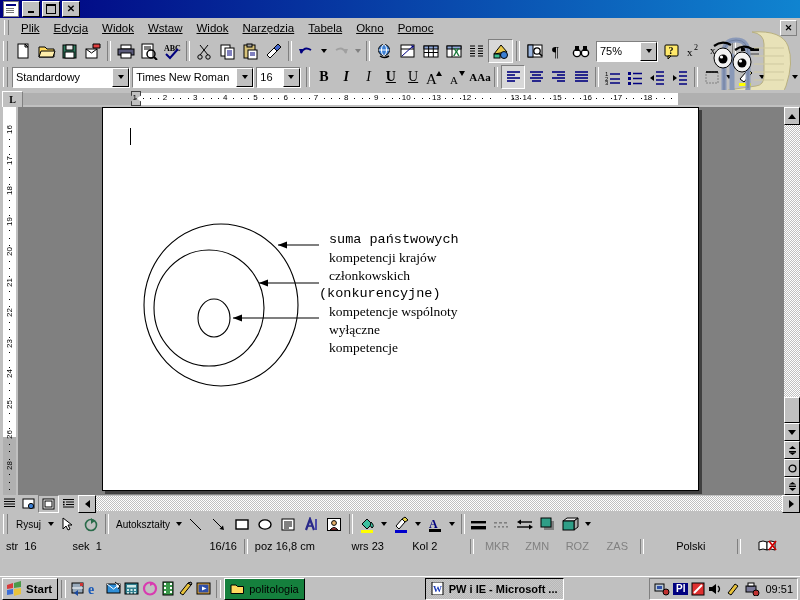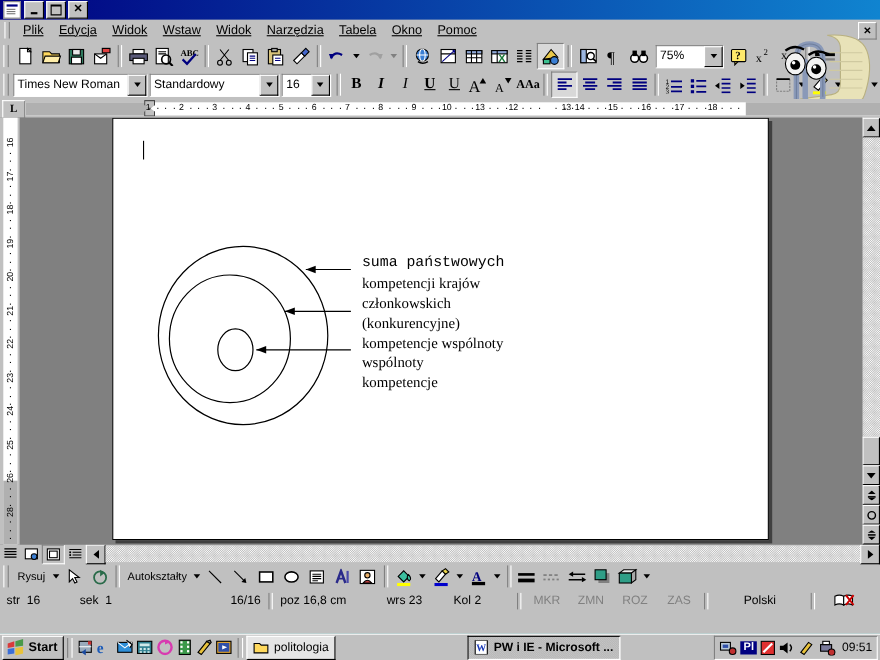--- a/index.html
+++ b/index.html
@@ -151,21 +151,21 @@
   .sflat{height:16px;display:flex;align-items:center;padding:0 4px;white-space:nowrap;}
   .dim{color:#808080;}
 
   
   .taskbar{position:absolute;left:0;top:576px;width:800px;height:24px;background:#c0c0c0;
     border-top:1px solid #fff;display:flex;align-items:center;padding:0 2px;box-sizing:border-box;}
   .startbtn{height:20px;display:flex;align-items:center;padding:0 5px 0 3px;background:#c0c0c0;
     border:1px solid;border-color:#fff #000 #000 #fff;font-weight:bold;font-size:11.5px;gap:3px;}
   .tbsep{width:3px;height:18px;border-left:1px solid #808080;border-right:1px solid #fff;margin:0 3px;}
   .ql{width:18px;height:18px;display:flex;align-items:center;justify-content:center;}
-  .taskbtn{height:20px;display:flex;align-items:center;gap:4px;padding:0 5px;background:#e5e5e5;
+  .taskbtn{height:20px;display:flex;align-items:center;gap:4px;padding:0 5px;background:#15803d;
     border:1px solid;border-color:#fff #000 #000 #fff;font-size:11px;font-weight:bold;white-space:nowrap;}
   .taskbtn.active{border-color:#000 #fff #fff #000;background-image:linear-gradient(45deg,#c8c8c8 25%,#b8b8b8 25%,#b8b8b8 50%,#c8c8c8 50%,#c8c8c8 75%,#b8b8b8 75%);background-size:2px 2px;}
   .tray{margin-left:auto;height:20px;display:flex;align-items:center;gap:3px;padding:0 4px;
     border:1px solid;border-color:#808080 #fff #fff #808080;font-size:11px;}
   .traylang{background:#000080;color:#fff;font-size:10px;font-weight:bold;padding:1px 3px;line-height:1;}
 
   .clippy{position:absolute;right:0;top:26px;width:108px;height:74px;pointer-events:none;}
 </style>
 </head>
 <body>
@@ -415,28 +415,28 @@
       <svg width="22" height="16">
           <rect x="1" y="5" width="18" height="3" fill="#000"></rect>
           <rect x="1" y="10" width="18" height="2" fill="#808080"></rect>
         </svg>
       </div>
   </div>
 
   <div class="toolbar t2">
     <div class="grip2"></div>
 
+    <div class="combo c-style">
+      <div class="val">Standardowy</div>
+      <div class="btn">
+          <div class="caret"></div>
+        </div>
+    </div>
     <div class="combo c-font">
       <div class="val">Times New Roman</div>
-      <div class="btn">
-          <div class="caret"></div>
-        </div>
-    </div>
-    <div class="combo c-style">
-      <div class="val">Standardowy</div>
       <div class="btn">
           <div class="caret"></div>
         </div>
     </div>
     <div class="combo c-size">
       <div class="val">16</div>
       <div class="btn">
           <div class="caret"></div>
         </div>
     </div>
@@ -767,23 +767,23 @@
           <g fill="#000">
             <path d="M145 32 l9 -3.4 l0 6.8 Z"></path>
             <path d="M126 70 l9 -3.4 l0 6.8 Z"></path>
             <path d="M100 105 l9 -3.4 l0 6.8 Z"></path>
           </g>
         </svg>
 
         <div class="lbl" style="left:226px;top:124px;font-family:Liberation Mono, monospace;">suma państwowych</div>
         <div class="lbl" style="left:226px;top:142px;">kompetencji krajów</div>
         <div class="lbl" style="left:226px;top:160px;">członkowskich</div>
-        <div class="lbl" style="left:226px;top:178px;">(konkurencyjne)</div>
+        <div class="lbl" style="left:216px;top:178px;font-family:Liberation Mono, monospace;">(konkurencyjne)</div>
         <div class="lbl" style="left:226px;top:196px;">kompetencje wspólnoty</div>
-        <div class="lbl" style="left:226px;top:214px;">wspólnoty</div>
+        <div class="lbl" style="left:226px;top:214px;">wyłączne</div>
         <div class="lbl" style="left:226px;top:232px;">kompetencje</div>
       </div>
     </div>
 
     <div class="vscroll">
       <div class="sbtn">
           <div class="arrow-u"></div>
         </div>
       <div class="strough"></div>
       <div class="sthumb"></div>

